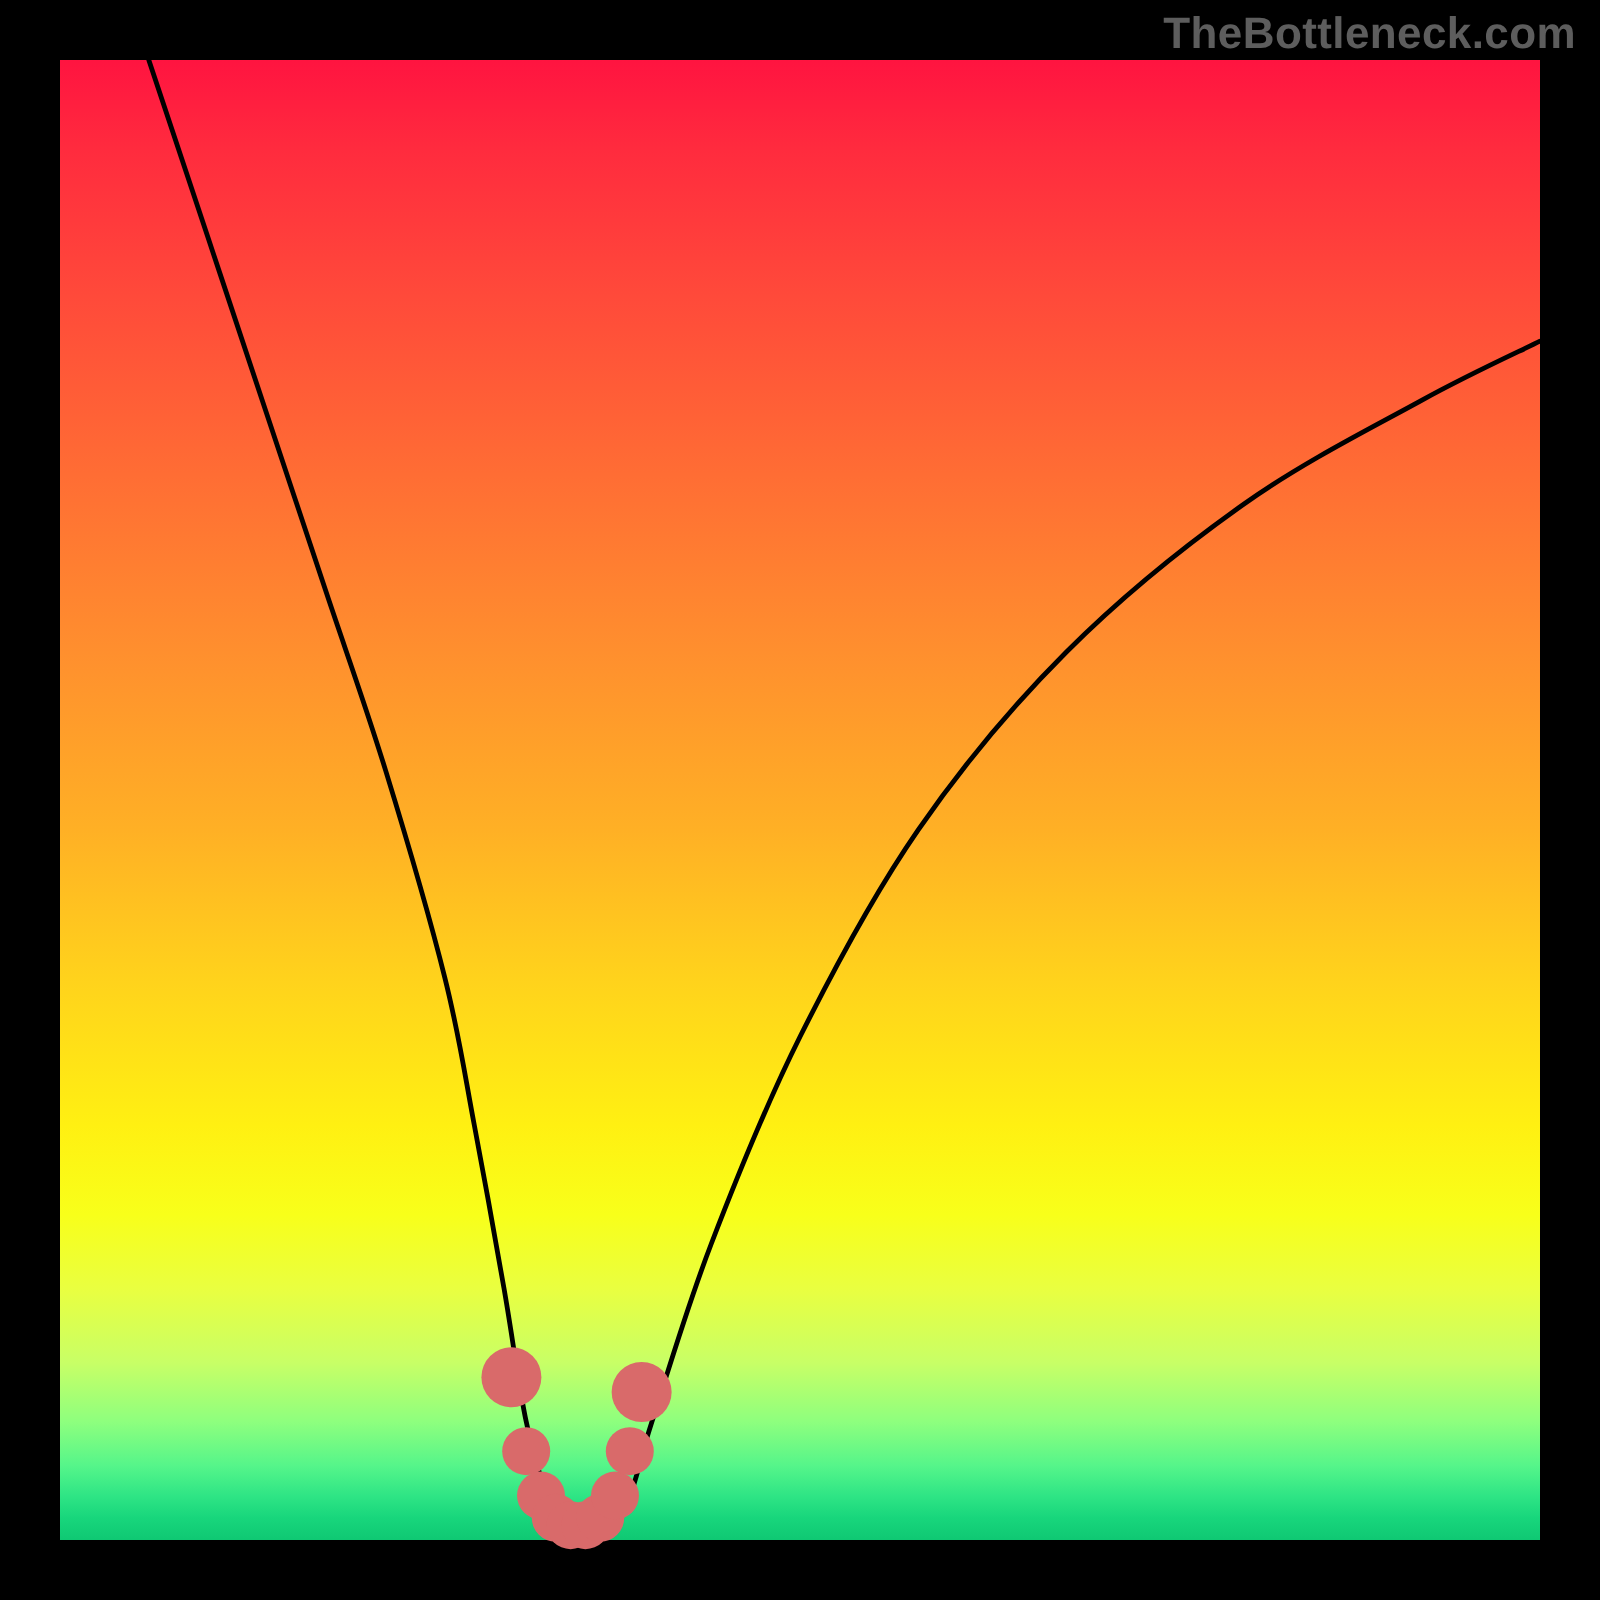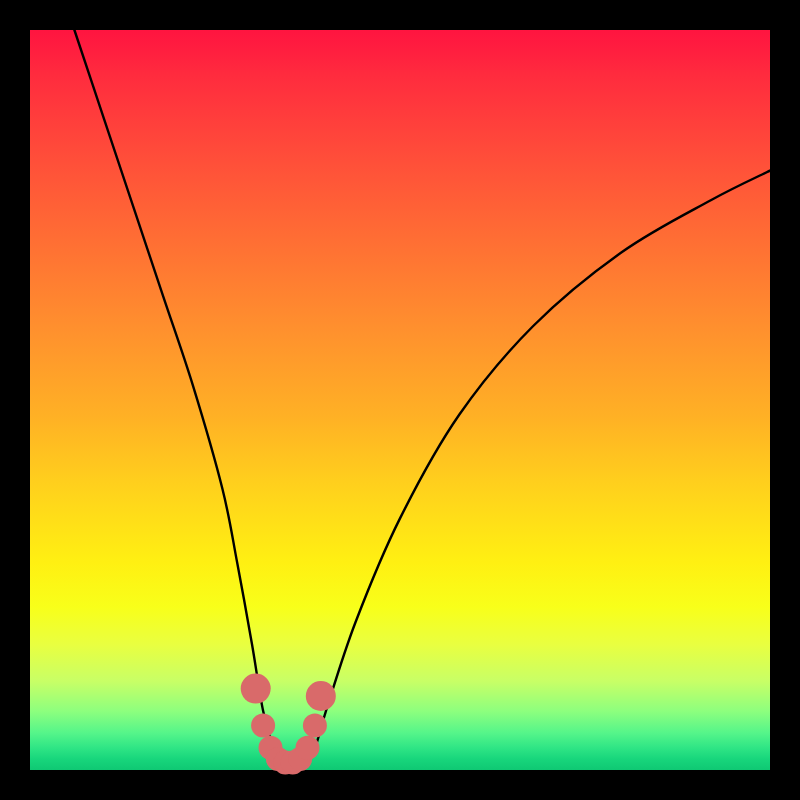--- a/index.html
+++ b/index.html
@@ -64,20 +64,21 @@
     inset: 0;
     width: 100%;
     height: 100%;
     overflow: visible;
   }
 </style>
 </head>
 <body>
 
 <div class="frame">
+  <div class="watermark">TheBottleneck.com</div>
 
   <div class="plot-area">
     <div class="gradient-bg"></div>
     <svg class="curves" viewBox="0 0 740 740" preserveAspectRatio="none">
       <path fill="none" stroke="#000000" stroke-width="2.4" stroke-linecap="round" d="M 44.4,0 C 49.33333333333333,14.799999999999992 64.13333333333333,59.199999999999946 74,88.79999999999995 C 83.86666666666667,118.39999999999996 93.73333333333335,148.00000000000003 103.60000000000001,177.60000000000002 C 113.46666666666667,207.20000000000002 123.33333333333331,236.79999999999998 133.2,266.4 C 143.06666666666666,296 152.93333333333334,323.1333333333333 162.8,355.2 C 172.66666666666669,387.26666666666665 185,429.20000000000005 192.4,458.8 C 199.8,488.4 202.26666666666668,506.9 207.20000000000002,532.8 C 212.13333333333335,558.6999999999999 217.68333333333334,589.5333333333334 222,614.2 C 226.31666666666666,638.8666666666667 229.39999999999998,663.5333333333333 233.1,680.8 C 236.8,698.0666666666666 239.88333333333335,709.1666666666666 244.20000000000002,717.8 C 248.51666666666668,726.4333333333333 254.06666666666666,730.1333333333333 259,732.6 C 263.93333333333334,735.0666666666667 269.48333333333335,735.0666666666667 273.8,732.6 C 278.1166666666667,730.1333333333333 281.20000000000005,726.4333333333333 284.90000000000003,717.8 C 288.6,709.1666666666666 289.2166666666667,701.7666666666667 296,680.8 C 302.7833333333333,659.8333333333333 313.2666666666667,624.0666666666666 325.6,592 C 337.93333333333334,559.9333333333334 352.73333333333335,522.9333333333333 370,488.4 C 387.26666666666665,453.8666666666667 407,416.8666666666667 429.2,384.8 C 451.4,352.73333333333335 476.0666666666667,323.1333333333333 503.20000000000005,296 C 530.3333333333334,268.8666666666667 562.4,242.96666666666667 592,222 C 621.6,201.03333333333333 656.1333333333334,183.76666666666662 680.8000000000001,170.19999999999993 C 705.4666666666667,156.63333333333324 730.1333333333333,145.53333333333325 740,140.5999999999999"></path>
       <g>
           <circle cx="225.7" cy="658.6" r="12" fill="#d96a6a"></circle>
           <circle cx="233.1" cy="695.6" r="12" fill="#d96a6a"></circle>
           <circle cx="240.5" cy="717.8" r="12" fill="#d96a6a"></circle>
           <circle cx="247.9" cy="728.9" r="12" fill="#d96a6a"></circle>

